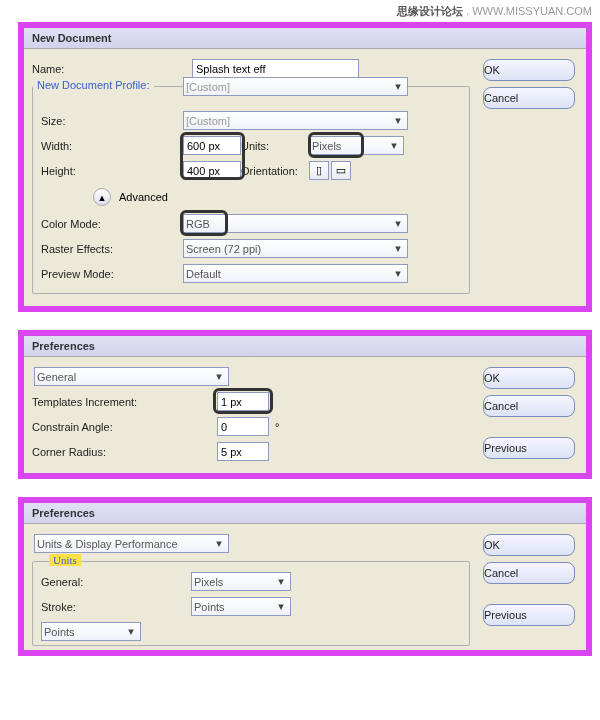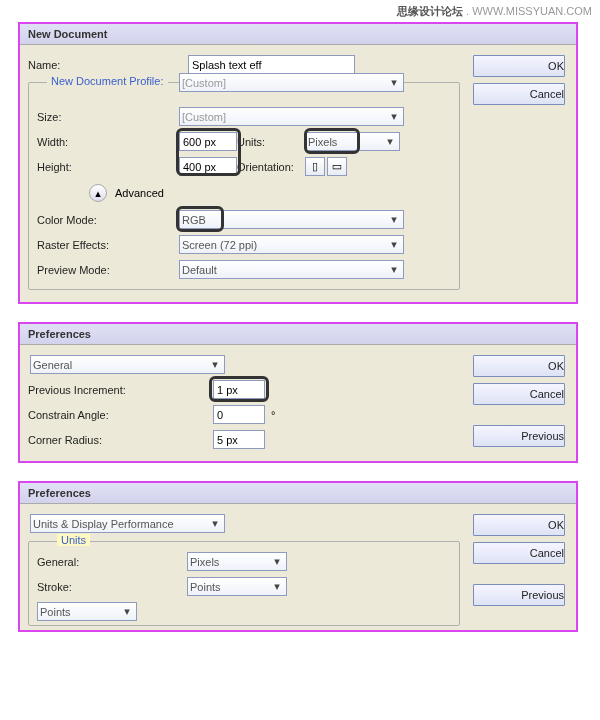--- a/index.html
+++ b/index.html
@@ -1,40 +1,40 @@
 <!DOCTYPE html>
 <html><head>
 <meta charset="utf-8">
 <style>
 * { box-sizing: border-box; margin: 0; padding: 0; font-family: Tahoma, Arial, sans-serif; font-size: 11px; }
 body { background: #fff; width: 600px; height: 720px; position: relative; }
 .watermark { position: absolute; top: 4px; right: 8px; color: #999; font-size: 11px; }
 .watermark .cn { color: #555; font-weight: bold; }
-.dialog { border: 2px solid #d946ef; background: #ece9d8; margin: 18px 22px 10px 18px; padding: 0; }
+.dialog { border: 6px solid #d946ef; background: #ece9d8; margin: 18px 8px 10px 18px; padding: 0; }
 .dialog-title { background: linear-gradient(#e0e0f5,#d2d2ec); border-bottom: 1px solid #aaa; padding: 4px 8px; font-weight: bold; color: #333; }
 .dialog-body { display: flex; padding: 10px 8px 12px 8px; gap: 10px; }
 .left-col { flex: 1; }
 .right-col { width: 98px; display: flex; flex-direction: column; gap: 6px; align-items: center; }
-.btn { width: 92px; height: 22px; background: linear-gradient(#f5f5ff,#dde3f5); border: 1px solid #7a8dbb; border-radius: 1px; text-align: right; line-height: 20px; color: #222; cursor: default; }
+.btn { width: 92px; height: 22px; background: linear-gradient(#f5f5ff,#dde3f5); border: 1px solid #7a8dbb; border-radius: 8px; text-align: left; line-height: 20px; color: #222; cursor: default; }
 .info-text { font-size: 10px; color: #333; text-align: right; margin-top: 20px; line-height: 13px; }
 .group { border: 1px solid #b0b0b0; border-radius: 2px; padding: 10px 8px 10px 8px; margin-top: 4px; position: relative; }
-.group-label { position: absolute; top: -8px; left: 18px; background: #ece9d8; color: #3a5fcd; padding: 0 4px; }
+.group-label { position: absolute; top: -8px; left: 0; background: #ece9d8; color: #3a5fcd; padding: 0 4px; }
 .row { display: flex; align-items: center; margin-bottom: 6px; }
 .lbl { text-align: left; padding-right: 6px; color: #222; }
 .lbl-160 { width: 160px; }
 .txt { height: 19px; border: 1px solid #8e9bbf; background: #fff; padding: 1px 3px; }
 .sel { height: 19px; border: 1px solid #8e9bbf; background: linear-gradient(#fff,#eef2f9); padding: 1px 2px; display: flex; align-items: center; justify-content: space-between; color: #555; }
 .sel .arrow { width: 14px; text-align: center; color: #444; }
 .sel.readonly { color: #999; }
 .hl { position: absolute; border: 3px solid #333; border-radius: 6px; pointer-events: none; }
 .icon-btn { width: 20px; height: 19px; border: 1px solid #8e9bbf; background: linear-gradient(#fff,#e8ecf5); display: inline-flex; align-items: center; justify-content: center; margin-right: 2px; }
 .adv-toggle { width: 18px; height: 18px; border: 1px solid #aaa; border-radius: 9px; background: linear-gradient(#fff,#dde); display: inline-flex; align-items: center; justify-content: center; margin-right: 8px; }
 .adv-row { display: flex; align-items: center; margin: 8px 0 8px 52px; }
 .units-sub { border: 1px solid #b0b0b0; border-radius: 2px; padding: 10px 8px 4px 8px; margin-top: 8px; position: relative; }
-.units-label { position: absolute; top: -8px; left: 28px; background: #fef9c3; color: #3a5fcd; padding: 0 4px; }
+.units-label { position: absolute; top: -8px; left: 16px; background: #fde047; color: #3a5fcd; padding: 0 4px; font-family: Liberation Serif, serif; }
 </style>
 </head>
 <body>
 
 <div class="watermark">
   <span class="cn">思缘设计论坛</span><span> . WWW.MISSYUAN.COM</span>
 </div>
 
 <div class="dialog" style="margin-top:22px;">
   <div class="dialog-title">New Document</div>
@@ -124,21 +124,21 @@
   <div class="dialog-title">Preferences</div>
   <div class="dialog-body">
     <div class="left-col">
       <div class="row">
         <div class="sel" style="width:195px; margin-left:2px;">
           <span>General</span>
             <span class="arrow">▾</span>
         </div>
       </div>
       <div class="row" style="position:relative; margin-top:4px;">
-        <div class="lbl" style="width:185px;">Previous Increment:</div>
+        <div class="lbl" style="width:185px;">Templates Increment:</div>
         <input class="txt" style="width: 52px;" value="1 px">
         <div class="hl" style="left:181px; top:-4px; width:60px; height:26px;"></div>
       </div>
       <div class="row">
         <div class="lbl" style="width:185px;">Constrain Angle:</div>
         <input class="txt" style="width: 52px;" value="0">
         <span style="margin-left:6px;">°</span>
       </div>
       <div class="row" style="margin-bottom:0;">
         <div class="lbl" style="width:185px;">Corner Radius:</div>

